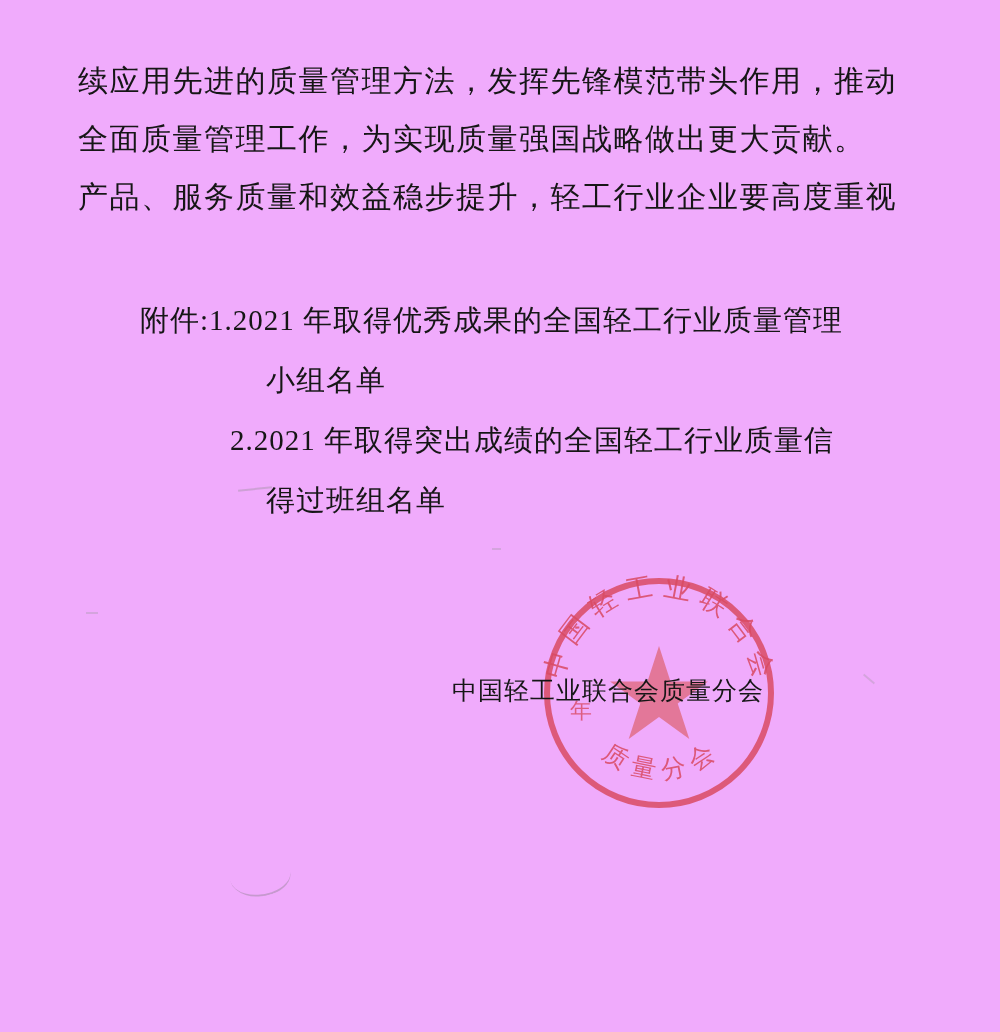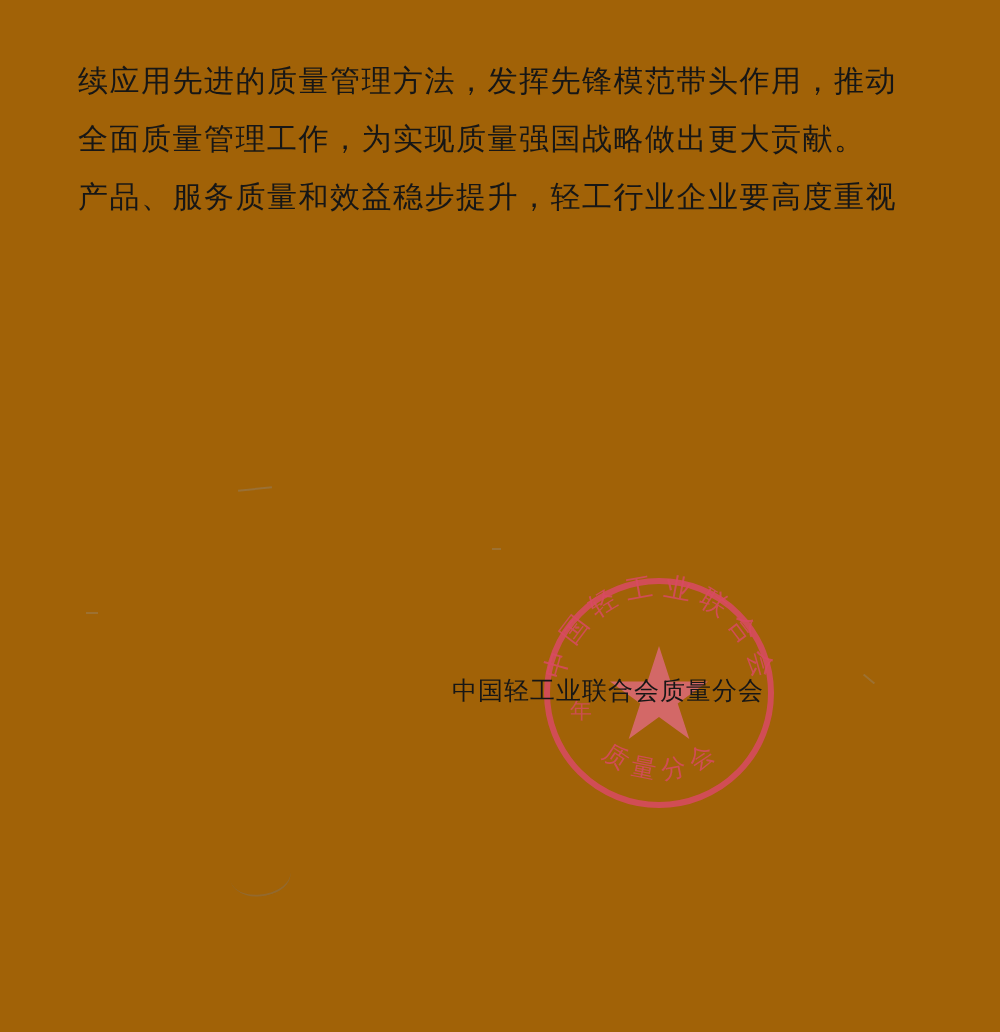--- a/index.html
+++ b/index.html
@@ -13,21 +13,21 @@
     font-family: "Liberation Serif", "DejaVu Serif", serif;
     color: #1a1a1a;
     position: relative;
     overflow: hidden;
   }
 
   
   .page {
     position: absolute;
     inset: 0;
-    background: #a16207;
+    background: #f0abfc;
   }
 
   .body-text {
     position: absolute;
     left: 78px;
     top: 52px;
     width: 840px;
   }
   .body-line {
     font-size: 30px;
@@ -126,20 +126,26 @@
 <body>
 
 <div class="page">
 
   <div class="body-text">
     <div class="body-line">续应用先进的质量管理方法，发挥先锋模范带头作用，推动</div>
     <div class="body-line">全面质量管理工作，为实现质量强国战略做出更大贡献。</div>
     <div class="body-line">产品、服务质量和效益稳步提升，轻工行业企业要高度重视</div>
   </div>
 
+  <div class="attachments">
+    <div class="att-line">附件:1.2021 年取得优秀成果的全国轻工行业质量管理</div>
+    <div class="att-line att-indent">小组名单</div>
+    <div class="att-line att-indent2">2.2021 年取得突出成绩的全国轻工行业质量信</div>
+    <div class="att-line att-indent">得过班组名单</div>
+  </div>
 
   <div class="seal">
     <svg width="250" height="250" viewBox="0 0 250 250" xmlns="http://www.w3.org/2000/svg">
       <defs>
         <path id="arcTop" d="M 28,125 A 97,97 0 0 1 222,125"></path>
         <path id="arcBottom" d="M 40,125 A 85,85 0 0 0 210,125"></path>
       </defs>
       <circle cx="125" cy="125" r="112" fill="none" stroke="#d94a63" stroke-width="6" opacity="0.85"></circle>
       <polygon points="125,78 136.5,113.5 174,113.5 143.7,135.4 155.3,171 125,149 94.7,171 106.3,135.4 76,113.5 113.5,113.5" fill="#e06a80" opacity="0.8"></polygon>
       <text class="seal-text-ring" font-size="27" opacity="0.85">

